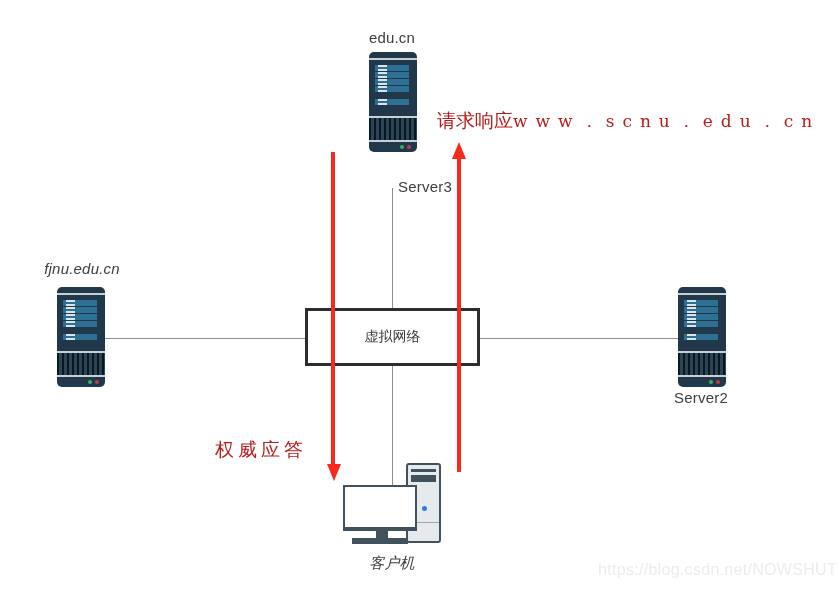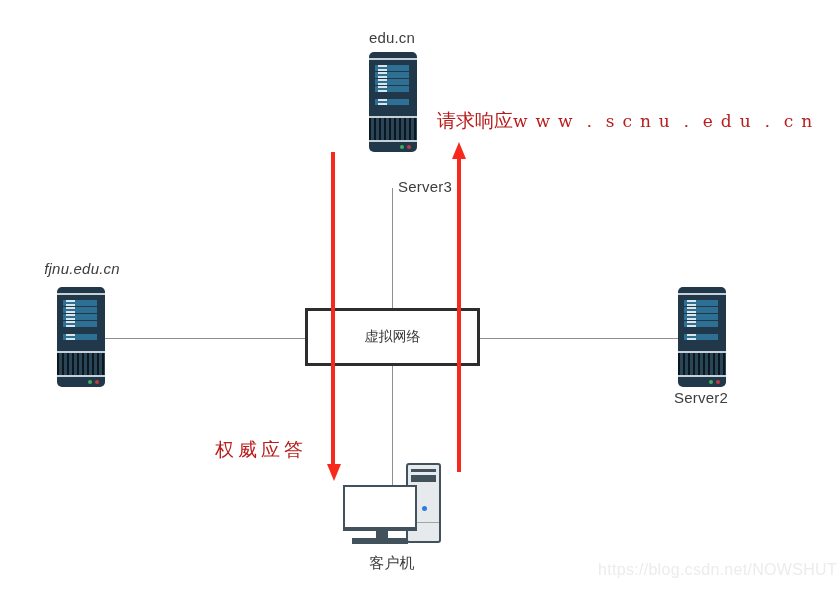--- a/index.html
+++ b/index.html
@@ -258,21 +258,21 @@
     <div class="pc-tower">
       <div class="pc-stripe thin"></div>
       <div class="pc-stripe thick"></div>
       <div class="pc-dot"></div>
       <div class="pc-div"></div>
     </div>
     <div class="pc-monitor"></div>
     <div class="pc-neck"></div>
     <div class="pc-base"></div>
   </div>
-  <div class="node-label" style="left:332px; top:554px;">客户机</div>
+  <div class="node-label" style="left:332px; top:554px;font-style:italic;">客户机</div>
 
   <div class="arrow-shaft" style="left:331px; top:152px; height:313px;"></div>
   <div class="arrow-head down" style="left:327px; top:464px;"></div>
 
   <div class="arrow-head up" style="left:452px; top:142px;"></div>
   <div class="arrow-shaft" style="left:457px; top:158px; height:314px;"></div>
 
   <div class="red-note" style="left:437px; top:108px;">
     <span>请求响应</span><span class="spaced">www．scnu．edu．cn</span>
   </div>

